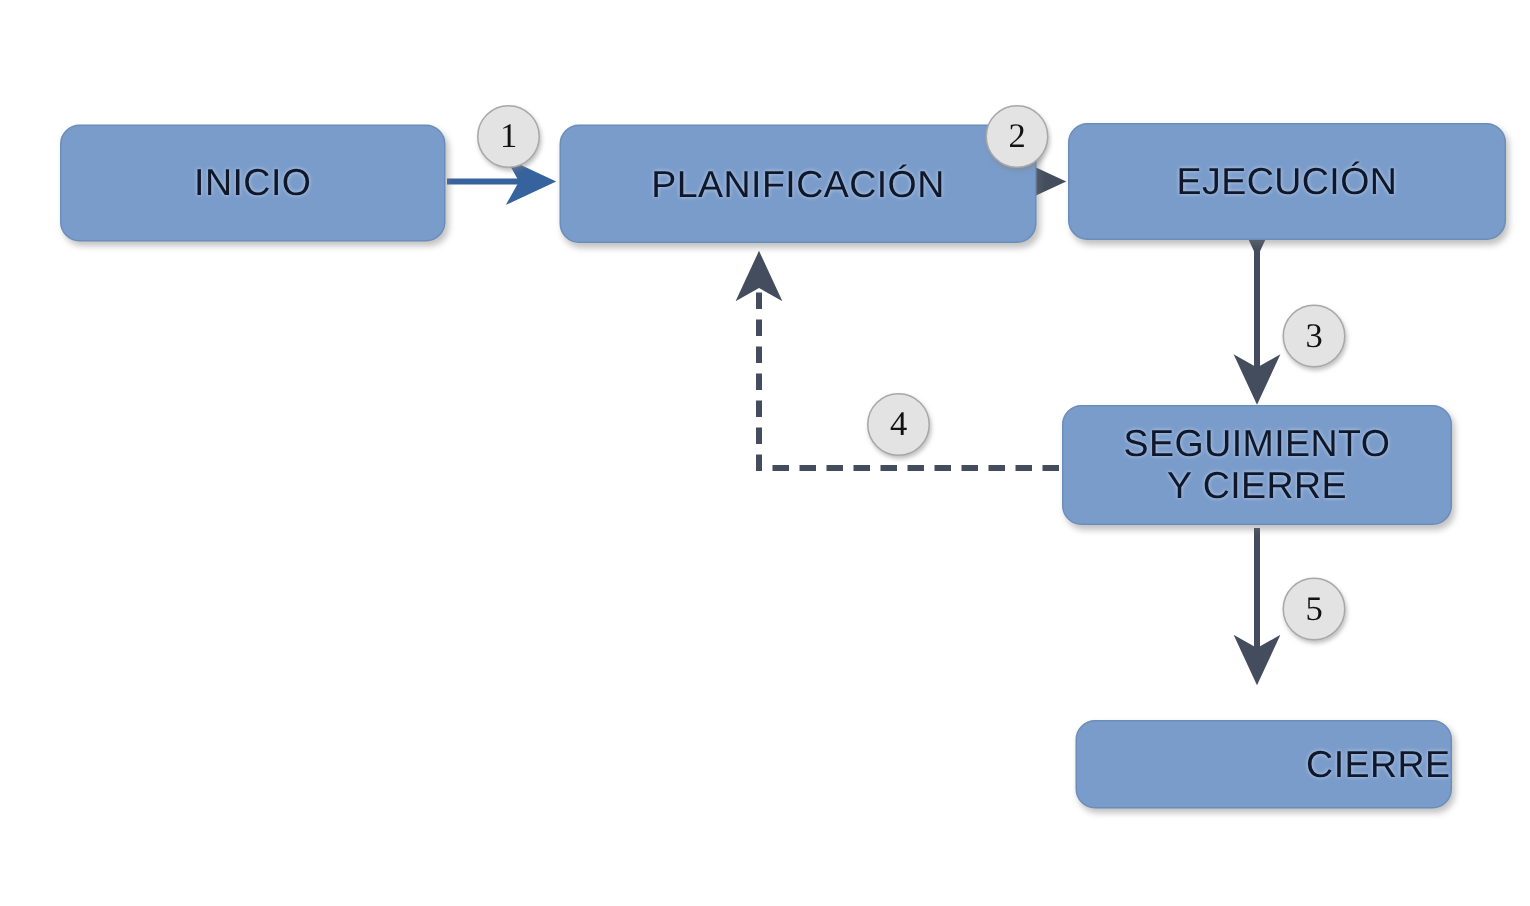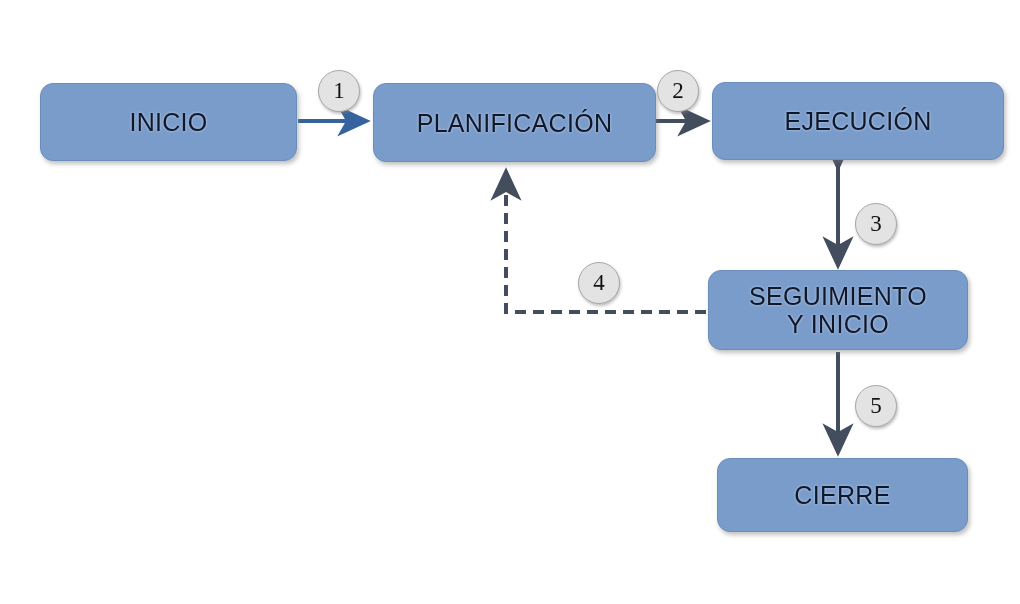--- a/index.html
+++ b/index.html
@@ -92,34 +92,34 @@
 
     <path d="M706,312 L506,312 L506,172" fill="none" stroke="#434d5e" stroke-width="4" stroke-dasharray="11 7" marker-end="url(#ah-dark)"></path>
 
     <line x1="838" y1="352" x2="838" y2="452" stroke="#434d5e" stroke-width="4" marker-end="url(#ah-dark)"></line>
   </svg>
 
   <div class="node" style="left:40px; top:83px; width:257px; height:78px;">
     <span class="node-label">INICIO</span>
   </div>
 
-  <div class="node" style="left:373px; top:83px; width:283px; height:79px;">
+  <div class="node" style="left:373px; top:83px; width:318px; height:79px;">
     <span class="node-label">PLANIFICACIÓN</span>
   </div>
 
   <div class="node" style="left:712px; top:82px; width:292px; height:78px;">
     <span class="node-label">EJECUCIÓN</span>
   </div>
 
   <div class="node" style="left:708px; top:270px; width:260px; height:80px;">
     <span class="node-label">SEGUIMIENTO
-Y INICIO</span>
+Y CIERRE</span>
   </div>
 
-  <div class="node" style="left:717px; top:458px; width:251px; height:74px;">
+  <div class="node" style="left:717px; top:480px; width:251px; height:59px;text-align:right;">
     <span class="node-label">CIERRE</span>
   </div>
 
   <div class="step-badge" style="left:318px; top:70px;">
     <span>1</span>
   </div>
 
   <div class="step-badge" style="left:657px; top:70px;">
     <span>2</span>
   </div>

